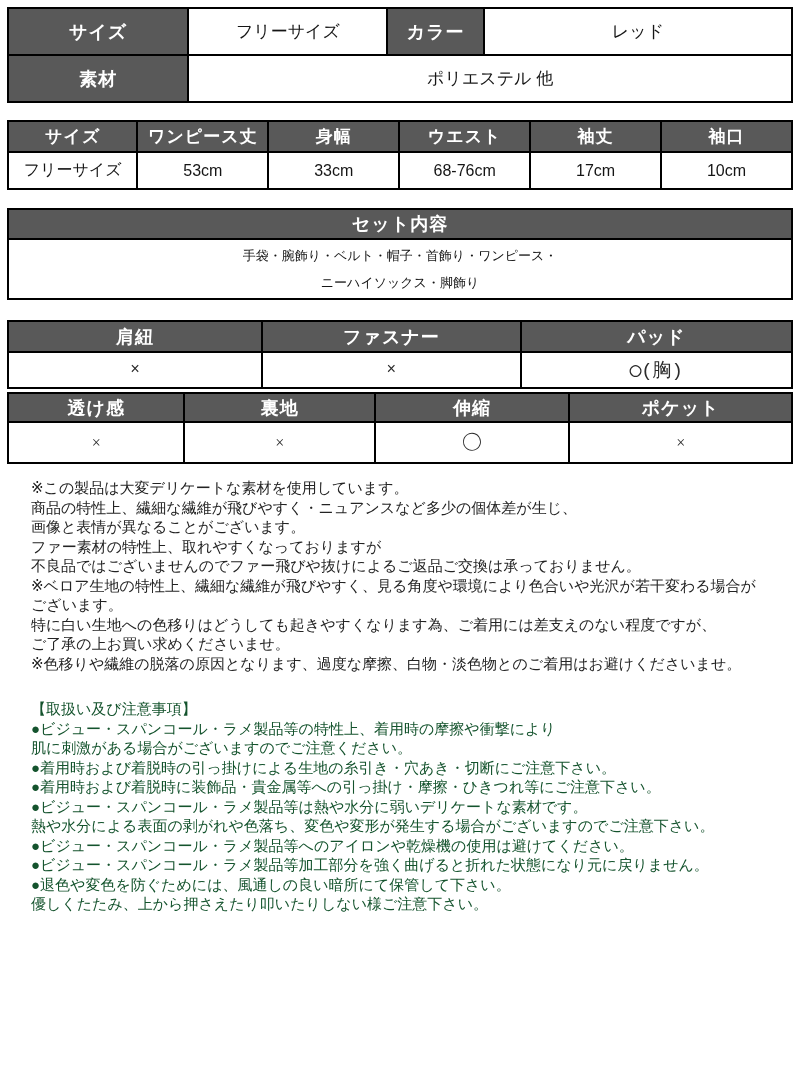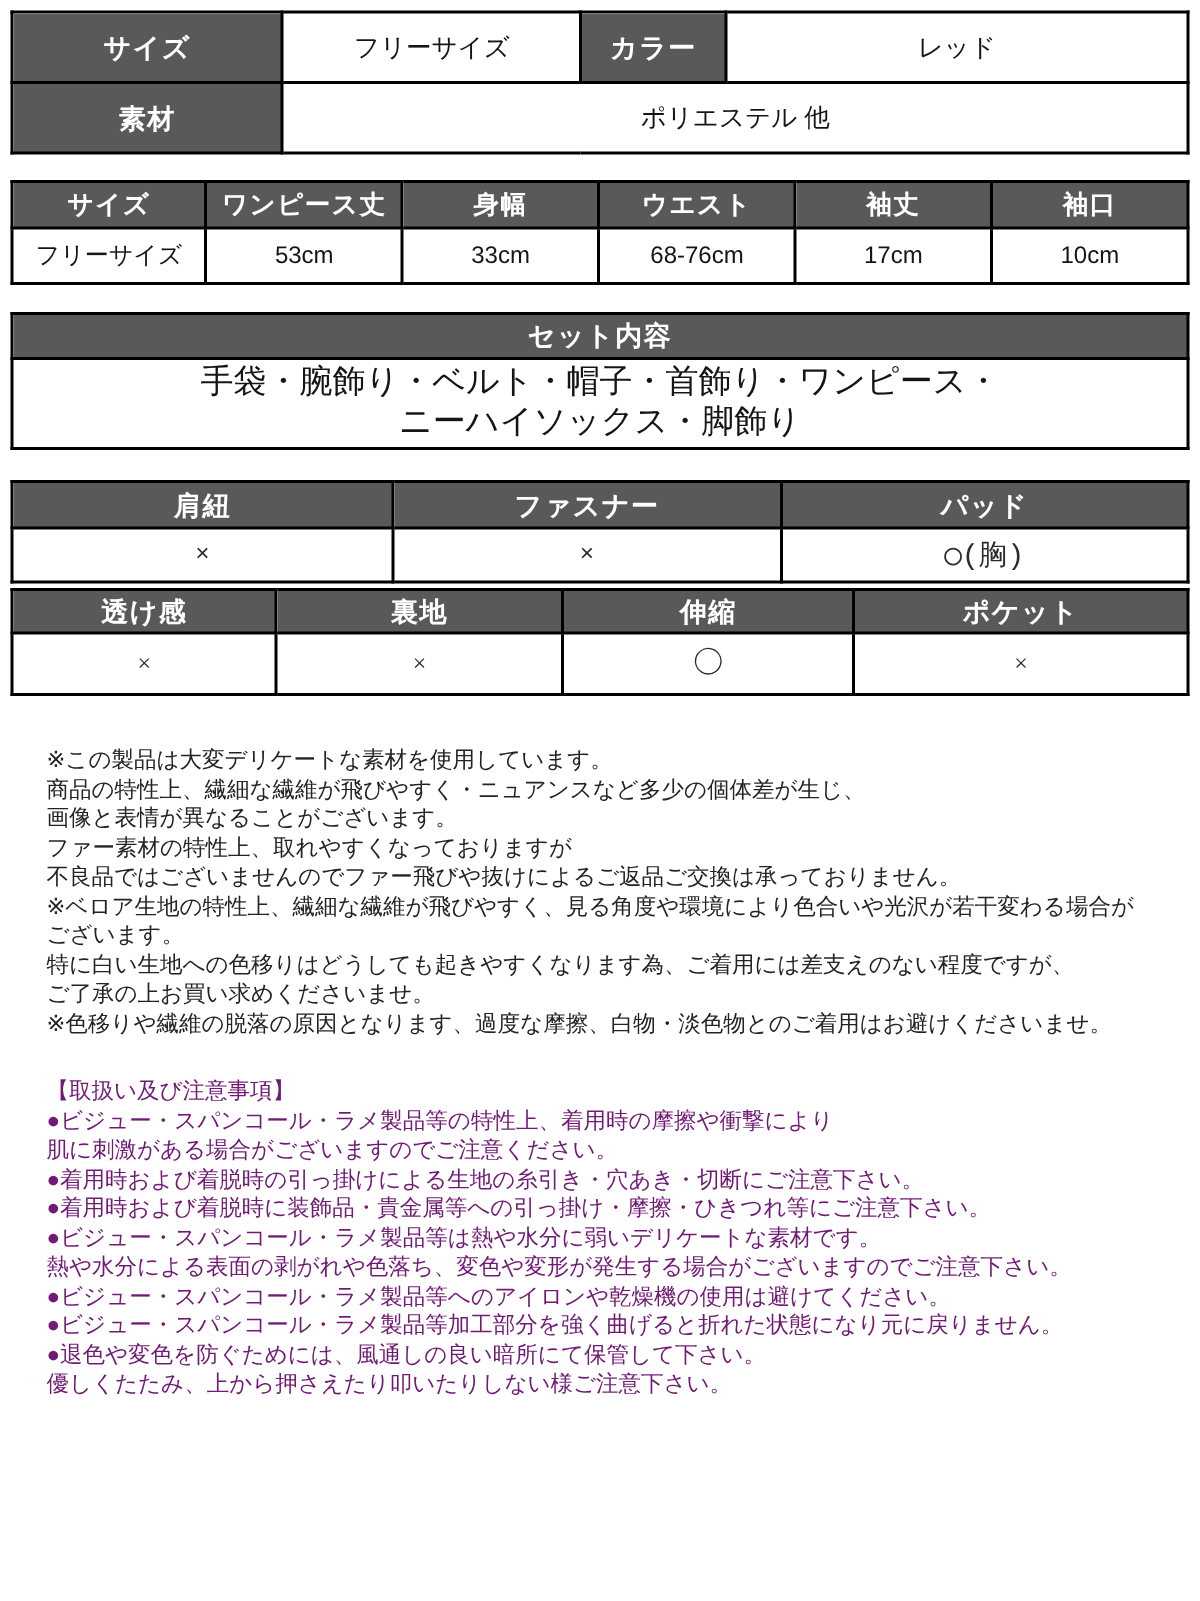--- a/index.html
+++ b/index.html
@@ -32,46 +32,46 @@
   }
   td { font-size:17px; color:#151515; }
 
   .t1 { margin-top:0; }
   .t1 th, .t1 td { height:45px; }
 
   .t2 { margin-top:17px; }
   .t2 th { height:29px; font-size:17px; }
   .t2 td { height:35px; font-size:16px; }
 
-  .t3 { margin-top:18px;font-family:Liberation Mono, monospace; }
+  .t3 { margin-top:18px; }
   .t3 th { height:28px; }
-  .t3 td { height:58px; font-size:22px; line-height:27px;margin-top:12px; }
+  .t3 td { height:58px; font-size:13px; line-height:27px;margin-top:12px; }
 
   .t4 { margin-top:20px;font-family:Liberation Mono, monospace; }
   .t4 th { height:29px; }
   .t4 td { height:34px; }
 
   .t5 { margin-top:3px;font-family:Liberation Serif, serif; }
   .t5 th { height:27px; }
   .t5 td { height:39px; }
 
   .mark { font-size:16px; color:#2b2b2b; }
   .circle { font-size:19px; }
 
   .notes {
-    margin:33px 10px 0 24px;
+    margin:14px 10px 0 24px;
     font-size:15px;
     line-height:19.5px;
     color:#232323;
   }
   .care {
     margin:26px 10px 0 24px;
     font-size:15px;
     line-height:19.5px;
-    color:#701a75;
+    color:#14532d;
   }
   .notes div, .care div { white-space:nowrap; }
 </style>
 </head>
 <body>
 
 <div class="page">
 
   <table class="t1">
     <colgroup>

